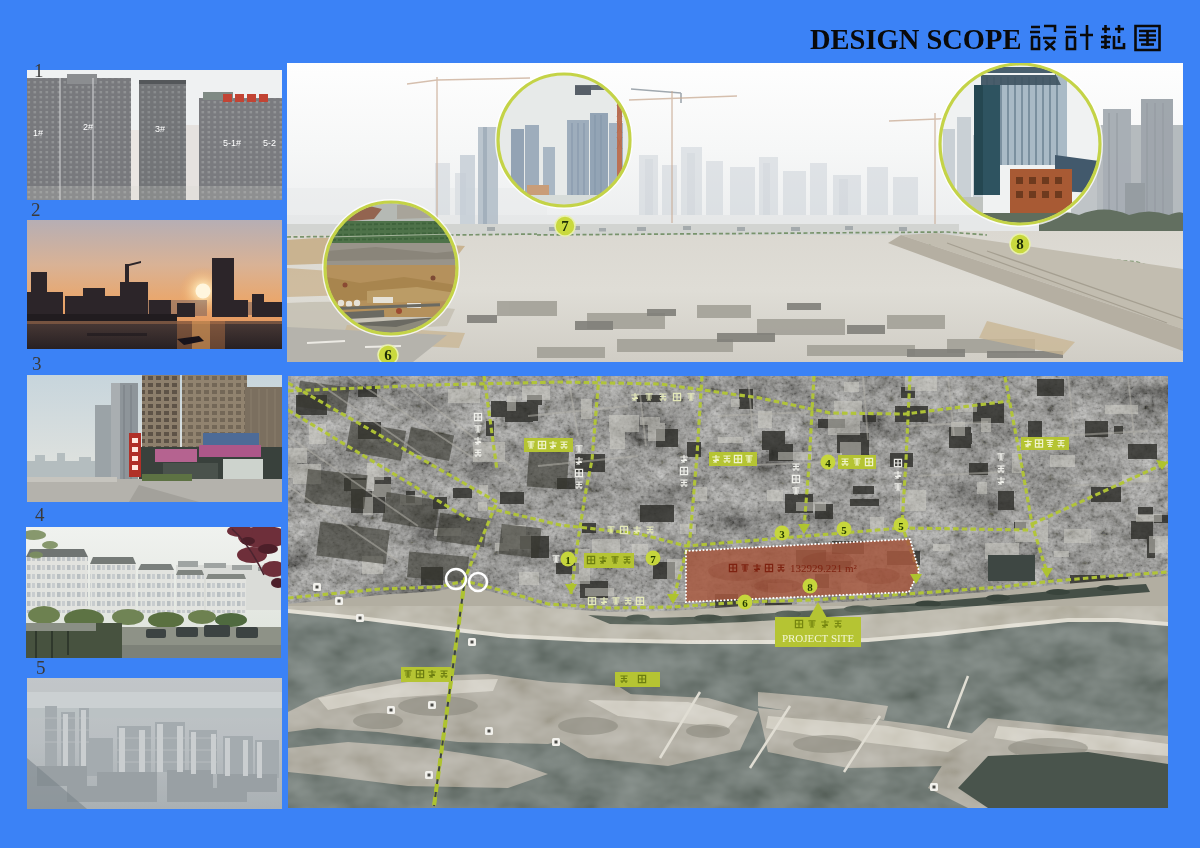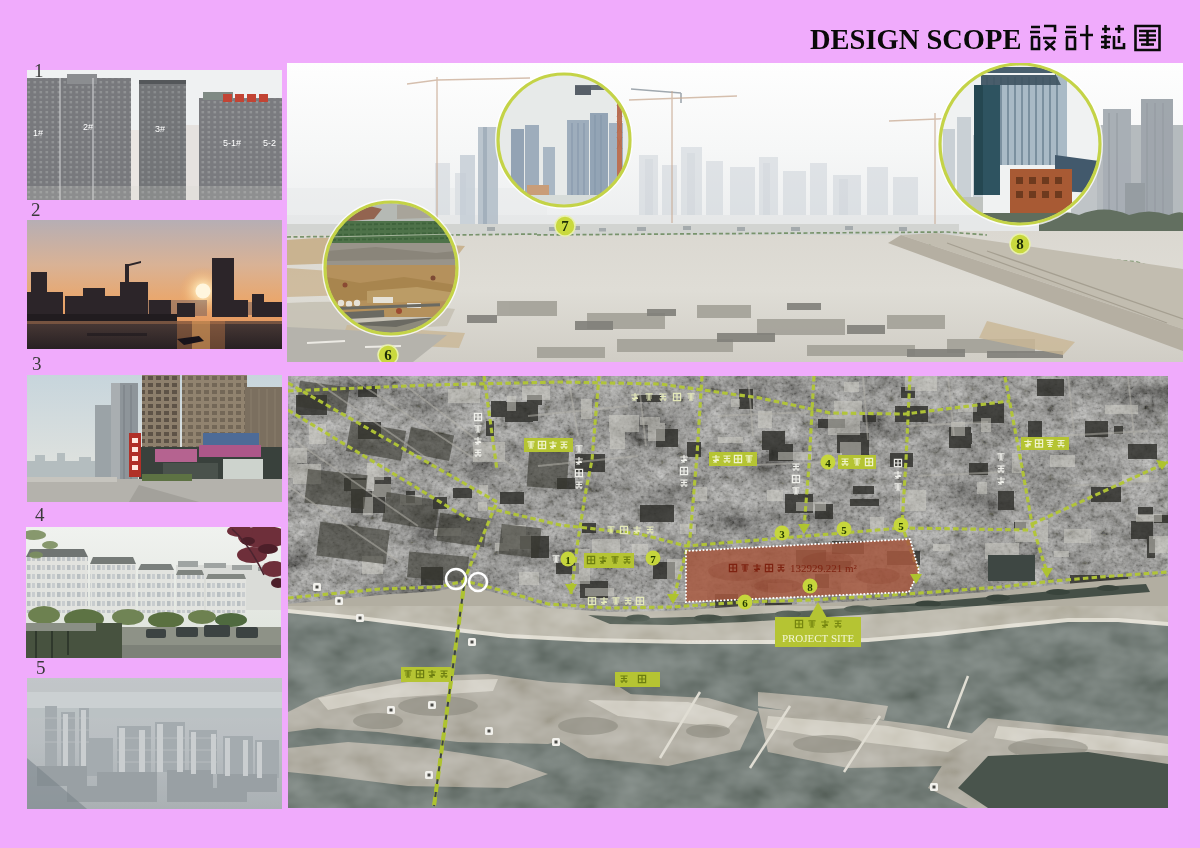--- a/index.html
+++ b/index.html
@@ -1,17 +1,17 @@
 <!DOCTYPE html>
 <html><head>
 <meta charset="utf-8">
 <style>
 html,body{margin:0;padding:0;}
 body{font-family:"Liberation Serif",serif;}
-.page{position:relative;width:1200px;height:848px;background:#f0abfc;overflow:hidden;}
+.page{position:relative;width:1200px;height:848px;background:#3b82f6;overflow:hidden;}
 .abs{position:absolute;}
 .num{position:absolute;left:30px;font-family:"Liberation Serif",serif;font-size:19px;color:#3a3a3a;z-index:5;}
 </style>
 </head>
 <body>
 <div class="page">
 
 <svg class="abs" style="left:810px;top:20px;" width="360" height="40" viewBox="0 0 360 40">
 <text x="0" y="29" font-family="Liberation Serif,serif" font-size="28.5" font-weight="bold" fill="#0a0a0a">DESIGN SCOPE</text>
 <g stroke="#0a0a0a" stroke-width="2.6" fill="none">

